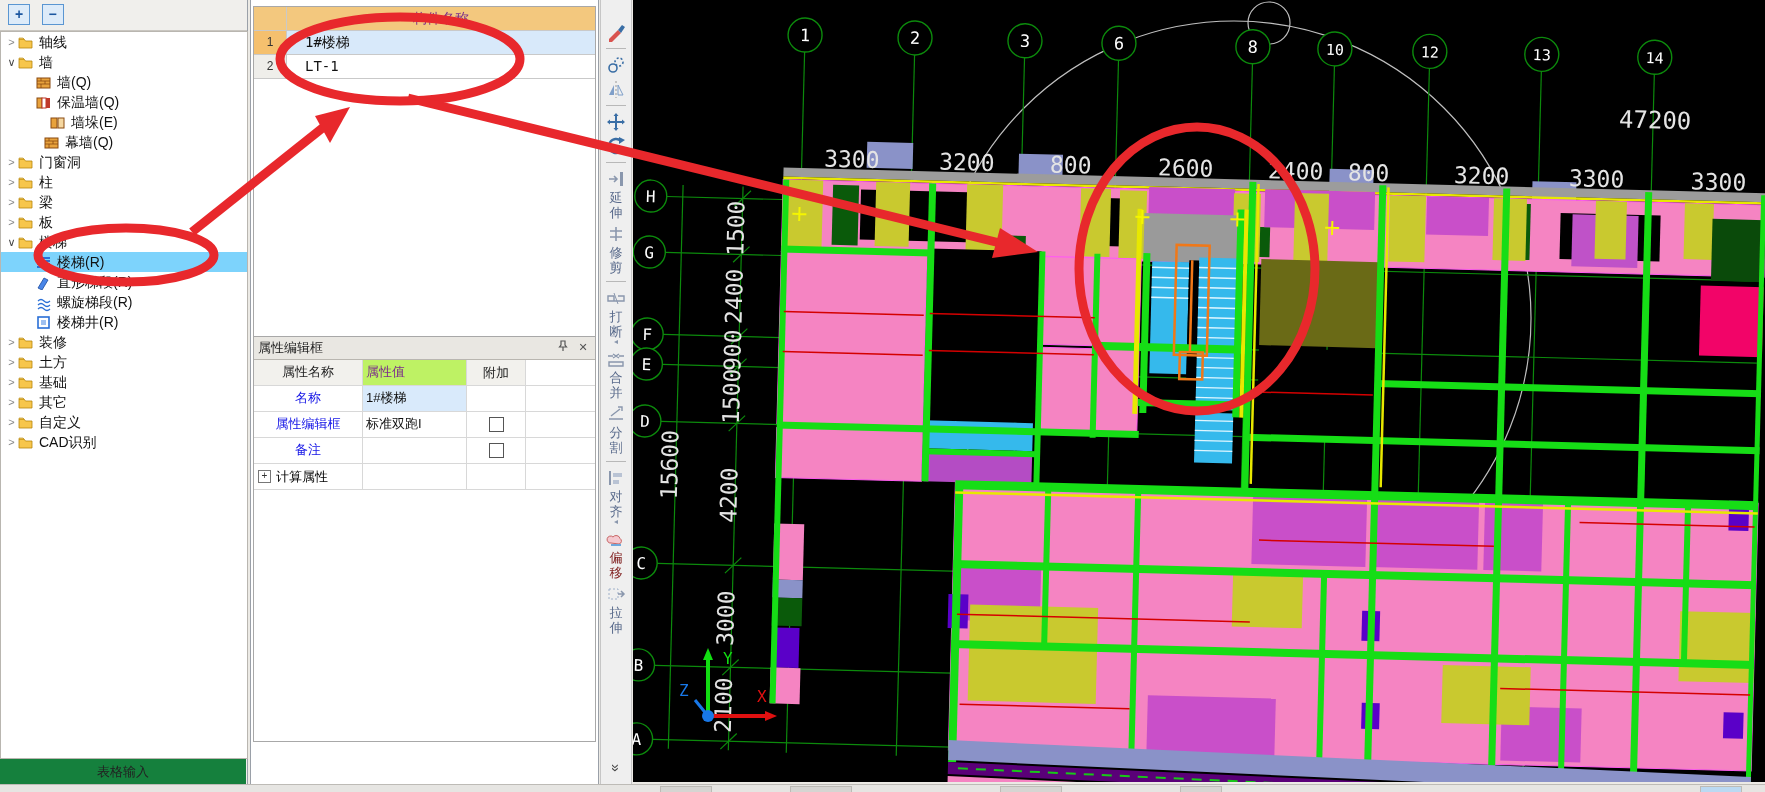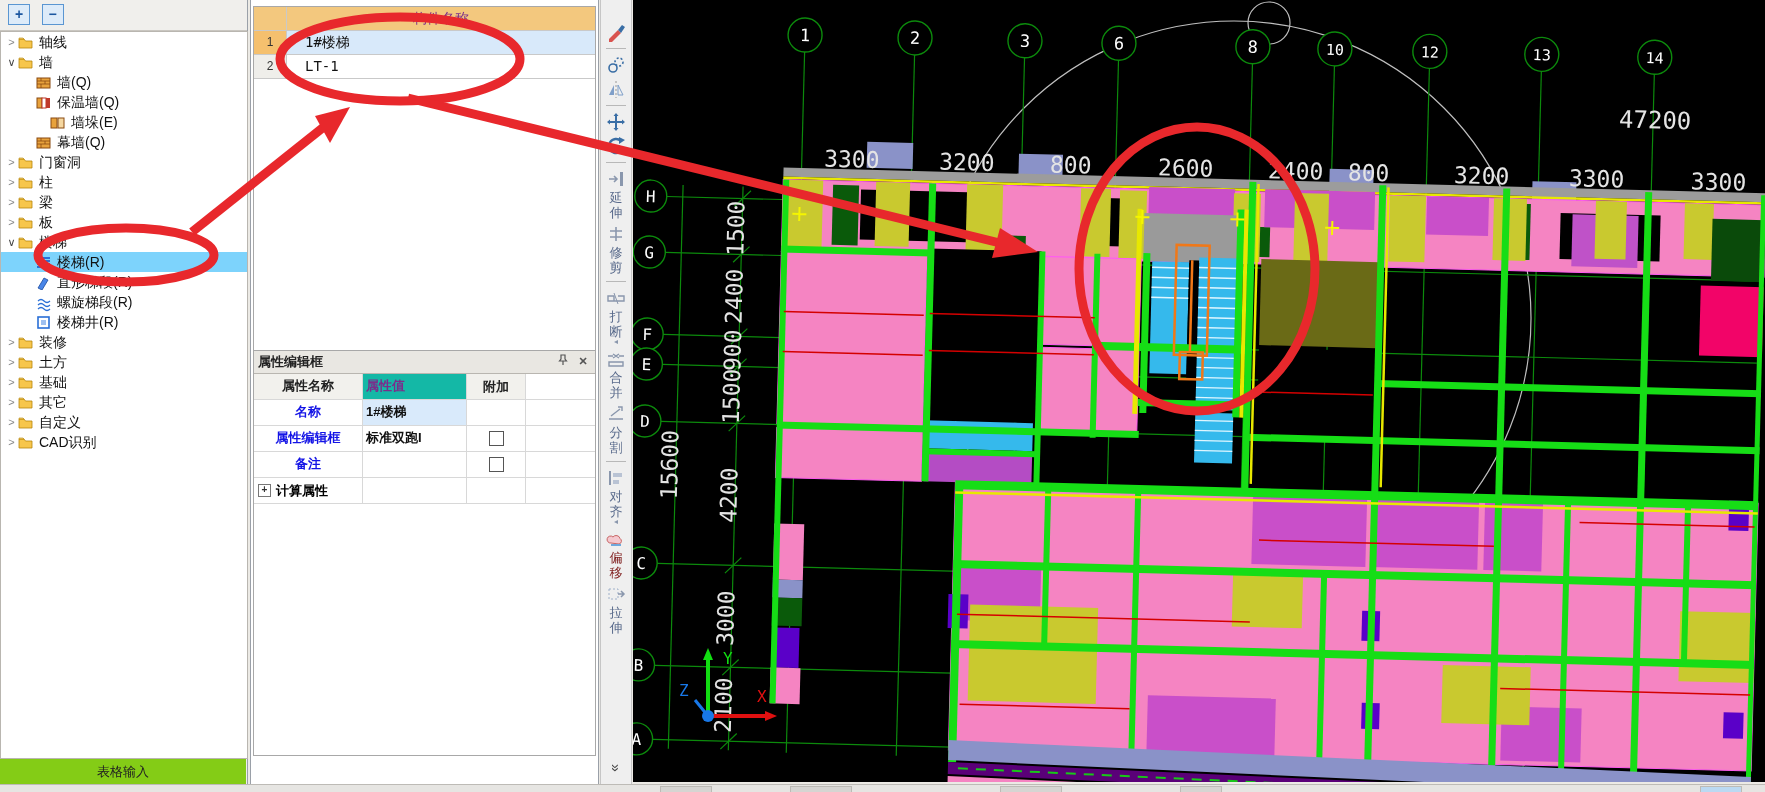--- a/index.html
+++ b/index.html
@@ -10,44 +10,44 @@
   #left-top{position:absolute;left:0;top:0;width:100%;height:30px;background:#F0EFEC;border-bottom:1px solid #C9C6C0;}
   .pm-btn{display:inline-block;width:20px;height:19px;margin:4px 0 0 8px;border:1px solid #5A96D2;background:#DDEBF9;
           color:#1A56A0;font-weight:bold;text-align:center;line-height:18px;font-size:14px;}
   #tree{position:absolute;left:0;top:31px;width:246px;height:726px;background:#FFFFFF;border:1px solid #B9B6B0;overflow:hidden;}
   .trow{height:20px;line-height:20px;white-space:nowrap;display:flex;align-items:center;font-size:14px;color:#111;}
   .trow.sel{background:#7dd3fc;}
   .twisty{width:13px;display:inline-block;text-align:center;color:#8a8a8a;font-size:11px;flex:none;}
   .twisty.open{color:#444;}
   .ticon{width:17px;height:15px;display:inline-block;margin-right:4px;flex:none;}
   .ticon svg{width:15px;height:15px;display:block;}
-  #left-bottom-tab{position:absolute;left:0;top:758px;width:246px;height:26px;background:#84cc16;border-top:1px solid #B9B6B0;border-bottom:1px solid #B9B6B0;text-align:center;line-height:25px;color:#222;}
+  #left-bottom-tab{position:absolute;left:0;top:758px;width:246px;height:26px;background:#15803d;border-top:1px solid #B9B6B0;border-bottom:1px solid #B9B6B0;text-align:center;line-height:25px;color:#222;}
   
   #mid-panel{position:absolute;left:250px;top:0;width:347px;height:784px;background:#FFFFFF;border-left:1px solid #9AA0A8;border-right:1px solid #9AA0A8;}
   #comp-table{position:absolute;left:2px;top:6px;width:341px;height:344px;border:1px solid #A8A8A8;background:#fff;}
   .ct-head{display:flex;height:24px;}
   .ct-num{width:32px;flex:none;border-right:1px solid #C9C9C9;border-bottom:1px solid #C9C9C9;background:#EFEEEA;text-align:center;line-height:23px;font-size:12px;color:#333;}
   .ct-name{flex:1;border-bottom:1px solid #C9C9C9;line-height:23px;}
   .ct-head .ct-num,.ct-head .ct-name{background:#F3C87E;color:#7B2D8B;text-align:center;font-size:14px;}
   .ct-row{display:flex;height:24px;}
   .ct-row.sel .ct-name{background:#D8E9FA;}
   .ct-row.sel .ct-num{background:#F5C06E;}
   .ct-row .ct-name{padding-left:18px;font-size:14px;color:#111;font-family:"DejaVu Sans Mono",monospace;}
   
-  #props{position:absolute;left:2px;top:350px;width:341px;height:404px;background:#fff;border:1px solid #A8A8A8;font-weight:bold;}
+  #props{position:absolute;left:2px;top:336px;width:341px;height:404px;background:#fff;border:1px solid #A8A8A8;}
   #props-title{height:22px;background:#E9E7E2;border-bottom:1px solid #B9B6B0;display:flex;align-items:center;padding:0 4px;color:#222;}
   #props-title .sp{flex:1;}
   .win-ico{width:16px;height:16px;margin-left:4px;color:#555;text-align:center;line-height:15px;font-size:11px;}
   .prow{display:flex;height:25px;border-bottom:1px solid #D8D8D8;}
   .pc1{width:108px;flex:none;border-right:1px solid #D8D8D8;line-height:24px;text-align:center;font-size:13px;}
   .pc2{width:100px;flex:none;border-right:1px solid #D8D8D8;line-height:24px;padding-left:3px;font-size:13px;color:#111;}
   .pc3{width:58px;flex:none;border-right:1px solid #D8D8D8;display:flex;align-items:center;justify-content:center;}
   .pc4{flex:1;}
   .prow.header .pc1,.prow.header .pc3{background:#F2F1ED;color:#222;}
-  .prow.header .pc2{background:#14b8a6;color:#7B2D8B;}
+  .prow.header .pc2{background:#bef264;color:#7B2D8B;}
   .pname-blue{color:#1414E6;}
   .pv-sel{background:#D9EAFB;}
   .cbx{width:13px;height:13px;border:1px solid #555;background:#fff;}
   .plusbox{width:11px;height:11px;border:1px solid #777;line-height:9px;text-align:center;font-size:10px;color:#333;margin:0 5px 0 4px;}
   
   #edit-toolbar{position:absolute;left:600px;top:0;width:32px;height:784px;background:#EFEFEF;border-left:1px solid #C6C6C6;border-right:1px solid #C6C6C6;display:flex;flex-direction:column;align-items:center;padding-top:20px;box-sizing:border-box;}
   .titem{display:flex;flex-direction:column;align-items:center;margin:2px 0;}
   .titem svg{width:20px;height:20px;display:block;}
   .tlabel{width:15px;line-height:15px;font-size:13px;color:#5A6B8C;text-align:center;word-break:break-all;margin-top:1px;}
   .titem.active .tlabel{color:#7f1d1d;font-weight:normal;}
@@ -117,21 +117,21 @@
         <div class="trow" style="padding-left: 36px;">
           <span class="twisty"></span>
           <span class="ticon">
             <svg viewBox="0 0 15 15">
               <rect x="1" y="3" width="6" height="10" fill="#E8A23C" stroke="#8a4a10"></rect>
               <rect x="8" y="3" width="6" height="10" fill="#F5D7A0" stroke="#8a4a10"></rect>
             </svg>
           </span>
           <span>墙垛(E)</span>
         </div>
-        <div class="trow" style="padding-left: 22px;">
+        <div class="trow" style="padding-left: 30px;">
           <span class="twisty"></span>
           <span class="ticon">
             <svg viewBox="0 0 15 15">
               <rect x="1" y="3" width="13" height="10" fill="#E8A23C" stroke="#8a4a10"></rect>
               <path d="M1 6h13M1 9h13M5 3v3M9 6v3M5 9v4" stroke="#8a4a10" stroke-width=".8"></path>
             </svg>
           </span>
           <span>幕墙(Q)</span>
         </div>
         <div class="trow" style="padding-left: 4px;">

